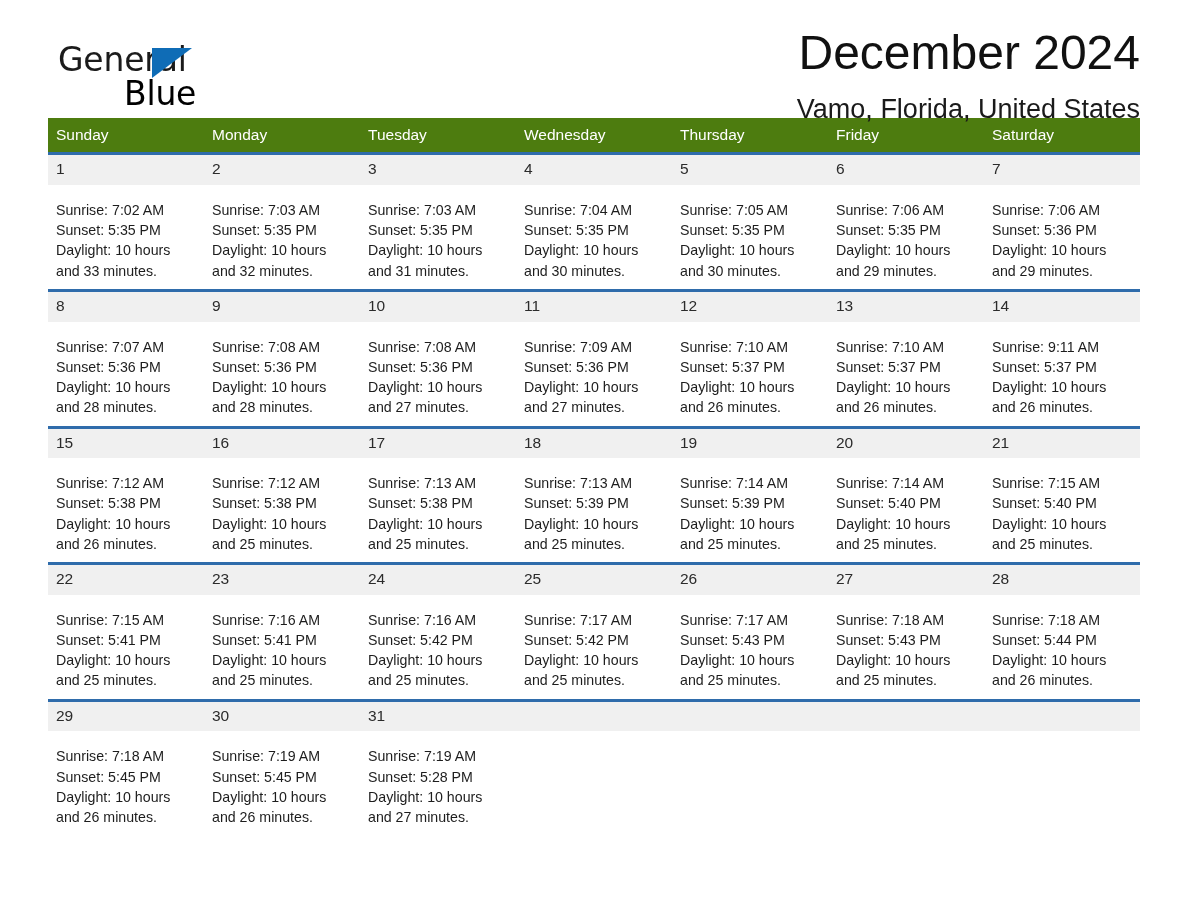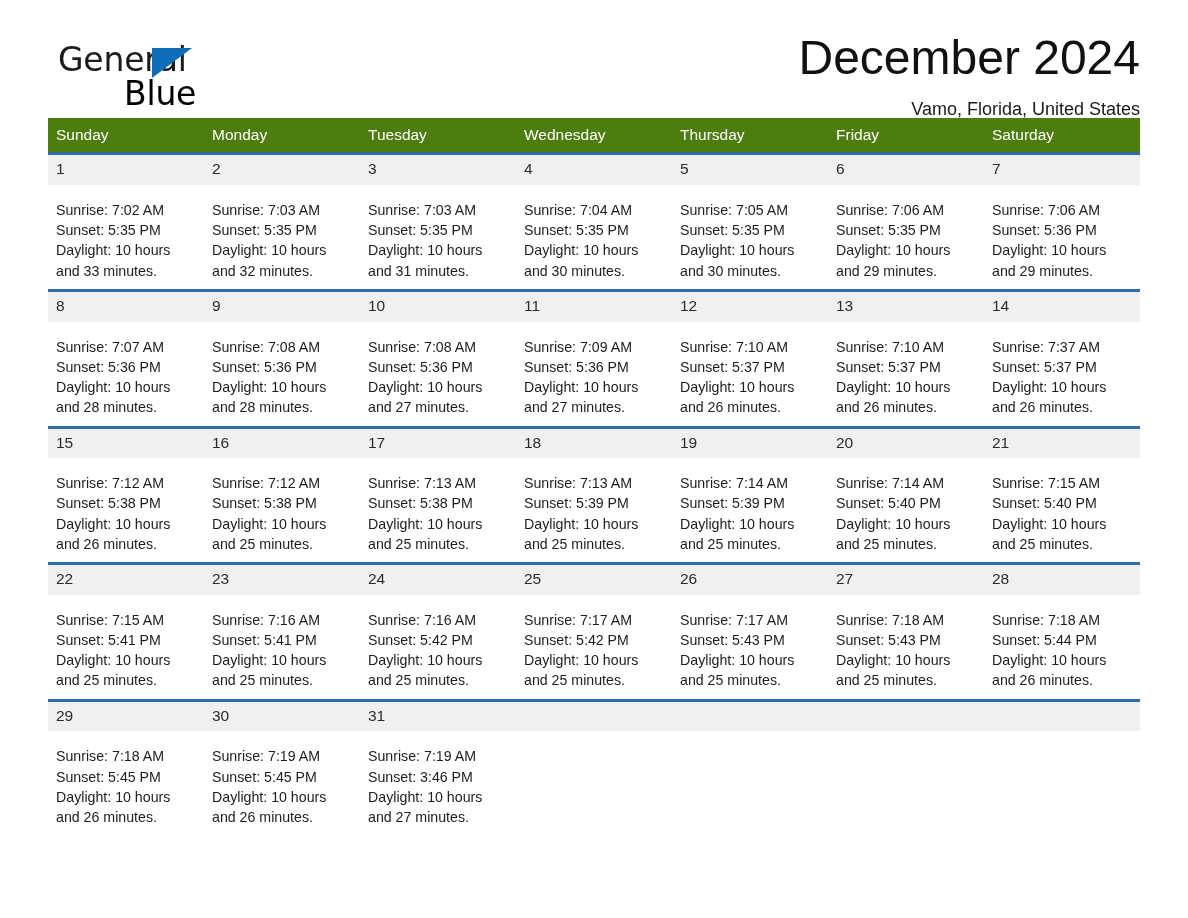--- a/index.html
+++ b/index.html
@@ -72,21 +72,21 @@
     padding-top: 2px;
   }
   .month-title {
     font-size: 48px;
     font-weight: 400;
     color: #111111;
     line-height: 1.15;
     white-space: nowrap;
   }
   .location {
-    font-size: 18px;
+    font-size: 27px;
     font-weight: 400;
     color: #1a1a1a;
     margin-top: 14px;
     white-space: nowrap;
   }
 
   
   .calendar {
     margin-top: 14px;
     width: 1092px;
@@ -258,21 +258,21 @@
               <div class="line">Sunrise: 7:10 AM</div>
               <div class="line">Sunset: 5:37 PM</div>
               <div class="line daylight">Daylight: 10 hours and 26 minutes.</div>
             </div>
             <div class="cell">
               <div class="line">Sunrise: 7:10 AM</div>
               <div class="line">Sunset: 5:37 PM</div>
               <div class="line daylight">Daylight: 10 hours and 26 minutes.</div>
             </div>
             <div class="cell">
-              <div class="line">Sunrise: 7:37 AM</div>
+              <div class="line">Sunrise: 9:11 AM</div>
               <div class="line">Sunset: 5:37 PM</div>
               <div class="line daylight">Daylight: 10 hours and 26 minutes.</div>
             </div>
           </div>
         </div>
         <div class="week">
           <div class="week-numbers">
             <div class="daynum">15</div>
             <div class="daynum">16</div>
             <div class="daynum">17</div>
@@ -383,21 +383,21 @@
               <div class="line">Sunset: 5:45 PM</div>
               <div class="line daylight">Daylight: 10 hours and 26 minutes.</div>
             </div>
             <div class="cell">
               <div class="line">Sunrise: 7:19 AM</div>
               <div class="line">Sunset: 5:45 PM</div>
               <div class="line daylight">Daylight: 10 hours and 26 minutes.</div>
             </div>
             <div class="cell">
               <div class="line">Sunrise: 7:19 AM</div>
-              <div class="line">Sunset: 3:46 PM</div>
+              <div class="line">Sunset: 5:28 PM</div>
               <div class="line daylight">Daylight: 10 hours and 27 minutes.</div>
             </div>
             <div class="cell empty"></div>
             <div class="cell empty"></div>
             <div class="cell empty"></div>
             <div class="cell empty"></div>
           </div>
         </div>
       </div>
   </div>

